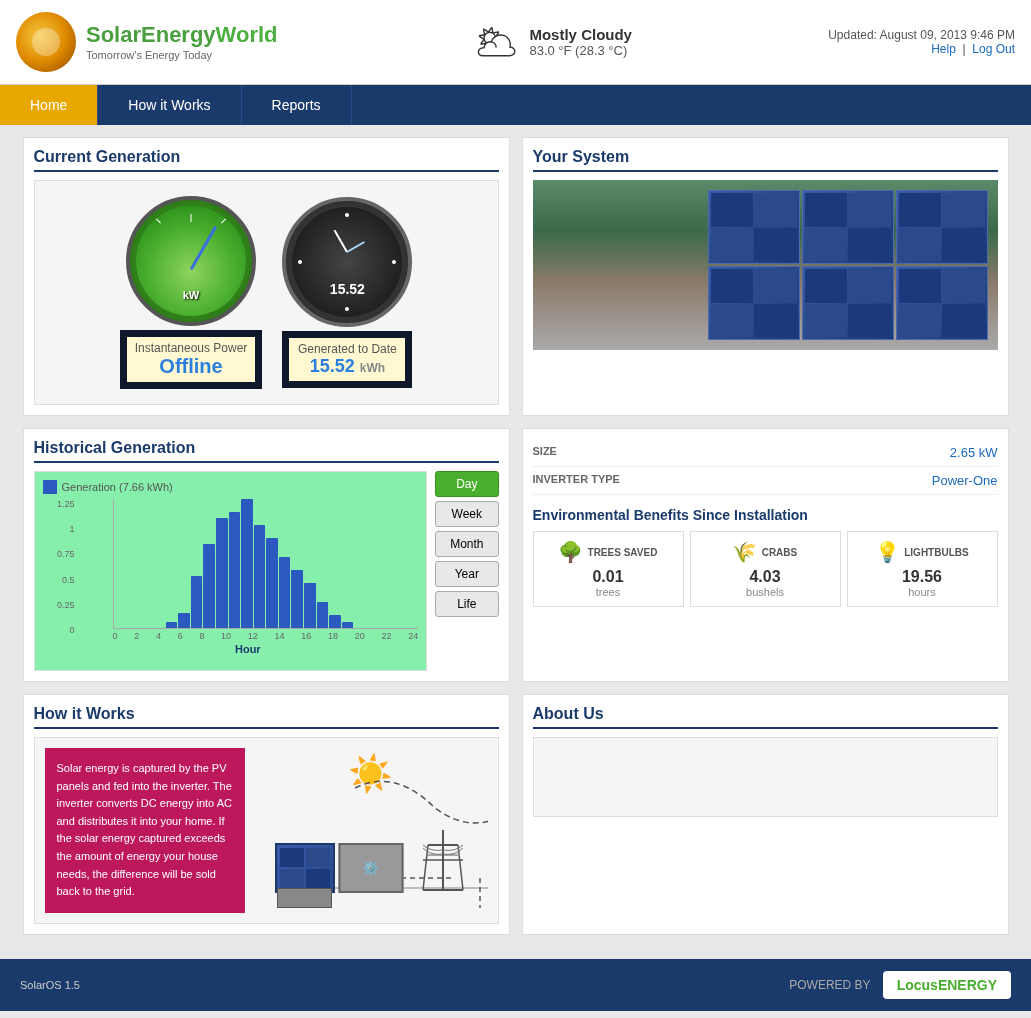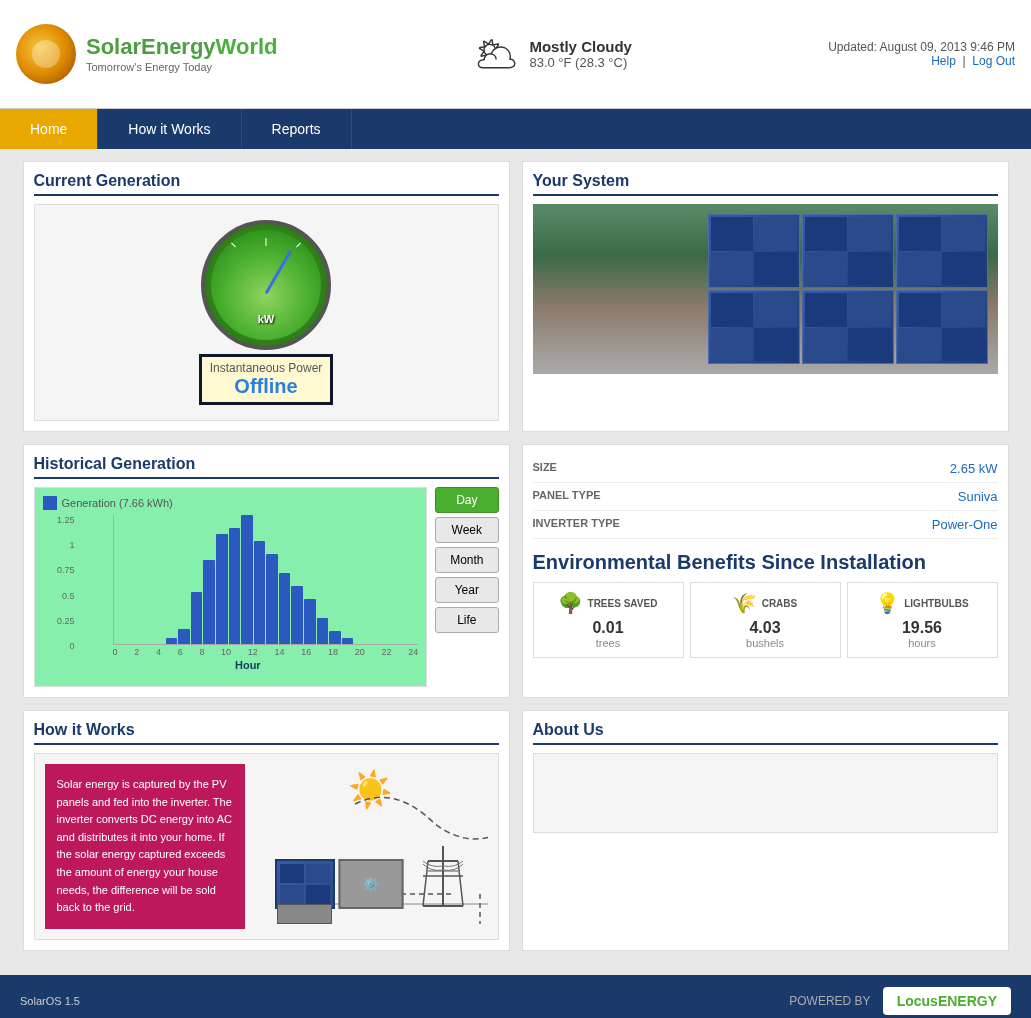--- a/index.html
+++ b/index.html
@@ -1,19 +1,19 @@
 <!DOCTYPE html>
 <html><head>
   <meta charset="utf-8">
   <style>
     * { box-sizing: border-box; margin: 0; padding: 0; }
     body { font-family: Arial, sans-serif; font-size: 13px; background: #e8e8e8; color: #333; }
 
     
-    #header { background: #fff; padding: 24px 16px; display: flex; align-items: center; justify-content: space-between; border-bottom: 1px solid #ccc; }
+    #header { background: #fff; padding: 12px 16px; display: flex; align-items: center; justify-content: space-between; border-bottom: 1px solid #ccc; }
     #logo-area { display: flex; align-items: center; gap: 10px; }
     #logo-circle { width: 60px; height: 60px; background: radial-gradient(circle at 40% 40%, #f5c842, #e08b00, #8b4500); border-radius: 50%; display: flex; align-items: center; justify-content: center; }
     #logo-circle::after { content: ''; width: 28px; height: 28px; background: #fff; border-radius: 50%; opacity: 0.3; }
     #logo-text { line-height: 1.2; }
     #logo-text .brand { font-size: 22px; color: #1a3a6b; font-weight: bold; }
     #logo-text .brand span { color: #4a9f3f; }
     #logo-text .tagline { font-size: 11px; color: #666; }
     #weather-area { display: flex; align-items: center; gap: 10px; }
     #weather-icon { font-size: 36px; }
     #weather-info .condition { font-size: 15px; font-weight: bold; color: #333; }
@@ -40,21 +40,21 @@
     .gauge { width: 130px; height: 130px; position: relative; display: inline-block; }
     .gauge-bg { width: 130px; height: 130px; background: radial-gradient(circle, #6abf3f, #3a8f1f, #1a5f0f); border-radius: 50%; border: 4px solid #555; display: flex; align-items: center; justify-content: center; position: relative; overflow: hidden; }
     .gauge-face { width: 110px; height: 110px; background: radial-gradient(circle at 50% 60%, #8fd45f, #4aaf2f, #1a7f0f); border-radius: 50%; position: relative; display: flex; flex-direction: column; align-items: center; justify-content: flex-end; padding-bottom: 15px; }
     .gauge-needle { width: 50px; height: 3px; background: #3a6fdf; position: absolute; bottom: 45px; left: 50%; transform-origin: left center; transform: rotate(-60deg); border-radius: 2px; }
     .gauge-unit { color: #fff; font-size: 11px; font-weight: bold; text-shadow: 1px 1px 2px #000; }
 
     
     .clock-gauge { width: 130px; height: 130px; background: radial-gradient(circle, #555, #222); border-radius: 50%; border: 4px solid #666; display: flex; align-items: center; justify-content: center; position: relative; }
     .clock-face { width: 110px; height: 110px; background: radial-gradient(circle at 50% 50%, #444, #111); border-radius: 50%; position: relative; display: flex; flex-direction: column; align-items: center; justify-content: center; }
 
-    .gauge-label-box { background: #fff8d0; border: 3px solid #0f172a; padding: 4px 8px; text-align: center; margin-top: 4px; }
+    .gauge-label-box { background: #fff8d0; border: 7px solid #0f172a; padding: 4px 8px; text-align: center; margin-top: 4px; }
     .gauge-label { font-size: 12px; color: #555; }
     .gauge-value { font-size: 18px; color: #2a7fdf; font-weight: bold; }
     .gauge-value-offline { font-size: 18px; color: #2a7fdf; font-weight: bold; }
     .gauge-value .kwh { font-size: 12px; color: #888; }
 
     
     #your-system { background: #fff; border: 1px solid #ddd; padding: 10px; }
     #system-image { width: 100%; height: 170px; background: linear-gradient(135deg, #1a3a1a 0%, #2d5a2d 20%, #4a7a4a 40%, #6b9b5a 60%, #8fbf7f 80%, #aad4a0 100%); position: relative; overflow: hidden; display: flex; align-items: flex-end; }
 
     
@@ -71,21 +71,21 @@
     #bar-chart { display: flex; align-items: flex-end; height: 140px; gap: 2px; padding: 0 4px; border-left: 1px solid #aaa; border-bottom: 1px solid #aaa; }
     #x-axis { display: flex; justify-content: space-between; padding: 2px 4px 0; font-size: 9px; color: #666; }
     .x-axis-title { text-align: center; font-size: 11px; color: #1a3a6b; font-weight: bold; margin-top: 2px; }
     #chart-inner { position: relative; padding-left: 35px; }
 
     
     #pv-system { background: #fff; border: 1px solid #ddd; padding: 10px; }
     .pv-row { display: flex; justify-content: space-between; padding: 6px 0; border-bottom: 1px solid #eee; font-size: 13px; }
     .pv-row .label { color: #666; font-weight: bold; font-size: 11px; }
     .pv-row .value { color: #1a6abf; }
-    .env-title { font-size: 20px; font-weight: bold; color: #1a3a6b; margin-bottom: 8px; }
+    .env-title { font-size: 14px; font-weight: bold; color: #1a3a6b; margin-bottom: 8px; }
     #env-cards { display: flex; gap: 6px; }
     .env-card { flex: 1; border: 1px solid #ddd; padding: 8px; text-align: center; }
     .env-card-title { font-size: 10px; font-weight: bold; color: #555; display: flex; align-items: center; justify-content: center; gap: 4px; margin-bottom: 4px; }
     .env-icon { font-size: 20px; }
     .env-value { font-size: 16px; font-weight: bold; color: #333; }
     .env-unit { font-size: 11px; color: #888; }
 
     
     #how-it-works { background: #fff; border: 1px solid #ddd; padding: 10px; }
     #how-content { display: flex; gap: 10px; background: #f5f5f5; border: 1px solid #ddd; padding: 10px; margin-top: 8px; }
@@ -159,20 +159,44 @@
               <div class="gauge-unit">kW</div>
             </div>
           </div>
         </div>
         <div class="gauge-label-box">
           <div class="gauge-label">Instantaneous Power</div>
           <div class="gauge-value-offline" style="color:#2a7fdf;font-size:20px;font-weight:bold;">Offline</div>
         </div>
       </div>
 
+      <div class="gauge-container">
+        <div class="gauge">
+          <div class="clock-gauge">
+            <div class="clock-face">
+
+              <div style="position:absolute;top:20px;left:50%;width:2px;height:25px;background:#fff;transform:translateX(-50%) rotate(-30deg);transform-origin:bottom;"></div>
+              <div style="position:absolute;top:25px;left:50%;width:2px;height:20px;background:#adf;transform:translateX(-50%) rotate(60deg);transform-origin:bottom;"></div>
+              <div style="position:absolute;bottom:20px;left:0;right:0;text-align:center;color:#fff;font-size:14px;font-weight:bold;">15.52</div>
+
+              <div style="position:absolute;top:6px;left:50%;width:4px;height:4px;background:#fff;border-radius:50%;transform:translateX(-50%);"></div>
+              <div style="position:absolute;bottom:6px;left:50%;width:4px;height:4px;background:#fff;border-radius:50%;transform:translateX(-50%);"></div>
+              <div style="position:absolute;left:6px;top:50%;width:4px;height:4px;background:#fff;border-radius:50%;transform:translateY(-50%);"></div>
+              <div style="position:absolute;right:6px;top:50%;width:4px;height:4px;background:#fff;border-radius:50%;transform:translateY(-50%);"></div>
+            </div>
+          </div>
+        </div>
+        <div class="gauge-label-box">
+          <div class="gauge-label">Generated to Date</div>
+          <div class="gauge-value">
+            <span>15.52</span>
+            <span class="kwh">kWh</span>
+          </div>
+        </div>
+      </div>
     </div>
   </div>
 
   <div id="your-system">
     <div class="section-title">Your System</div>
     <div id="system-image">
 
       <div style="width:100%;height:100%;background:linear-gradient(180deg,#5a8a6a 0%,#3a6a4a 30%,#8a7a6a 60%,#aaa 100%);position:relative;">
         <div style="position:absolute;right:10px;top:10px;display:grid;grid-template-columns:1fr 1fr 1fr;gap:2px;width:280px;height:150px;">
           <div style="background:linear-gradient(135deg,#3a5aab,#2a4a8b,#1a3a7b);border:1px solid #4a6aab;display:grid;grid-template-columns:1fr 1fr;grid-template-rows:1fr 1fr;gap:1px;padding:2px;">
@@ -287,24 +311,20 @@
       </div>
     </div>
   </div>
 
   <div id="pv-system">
     <div class="pv-row">
       <span class="label">SIZE</span>
       <span class="value">2.65 kW</span>
     </div>
     <div class="pv-row">
-      <span class="label">PANEL TYPE</span>
-      <span class="value">Suniva</span>
-    </div>
-    <div class="pv-row">
       <span class="label">INVERTER TYPE</span>
       <span class="value">Power-One</span>
     </div>
 
     <div style="margin-top:12px;">
       <div class="env-title">Environmental Benefits Since Installation</div>
       <div id="env-cards">
         <div class="env-card">
           <div class="env-card-title">
             <span class="env-icon">🌳</span>

